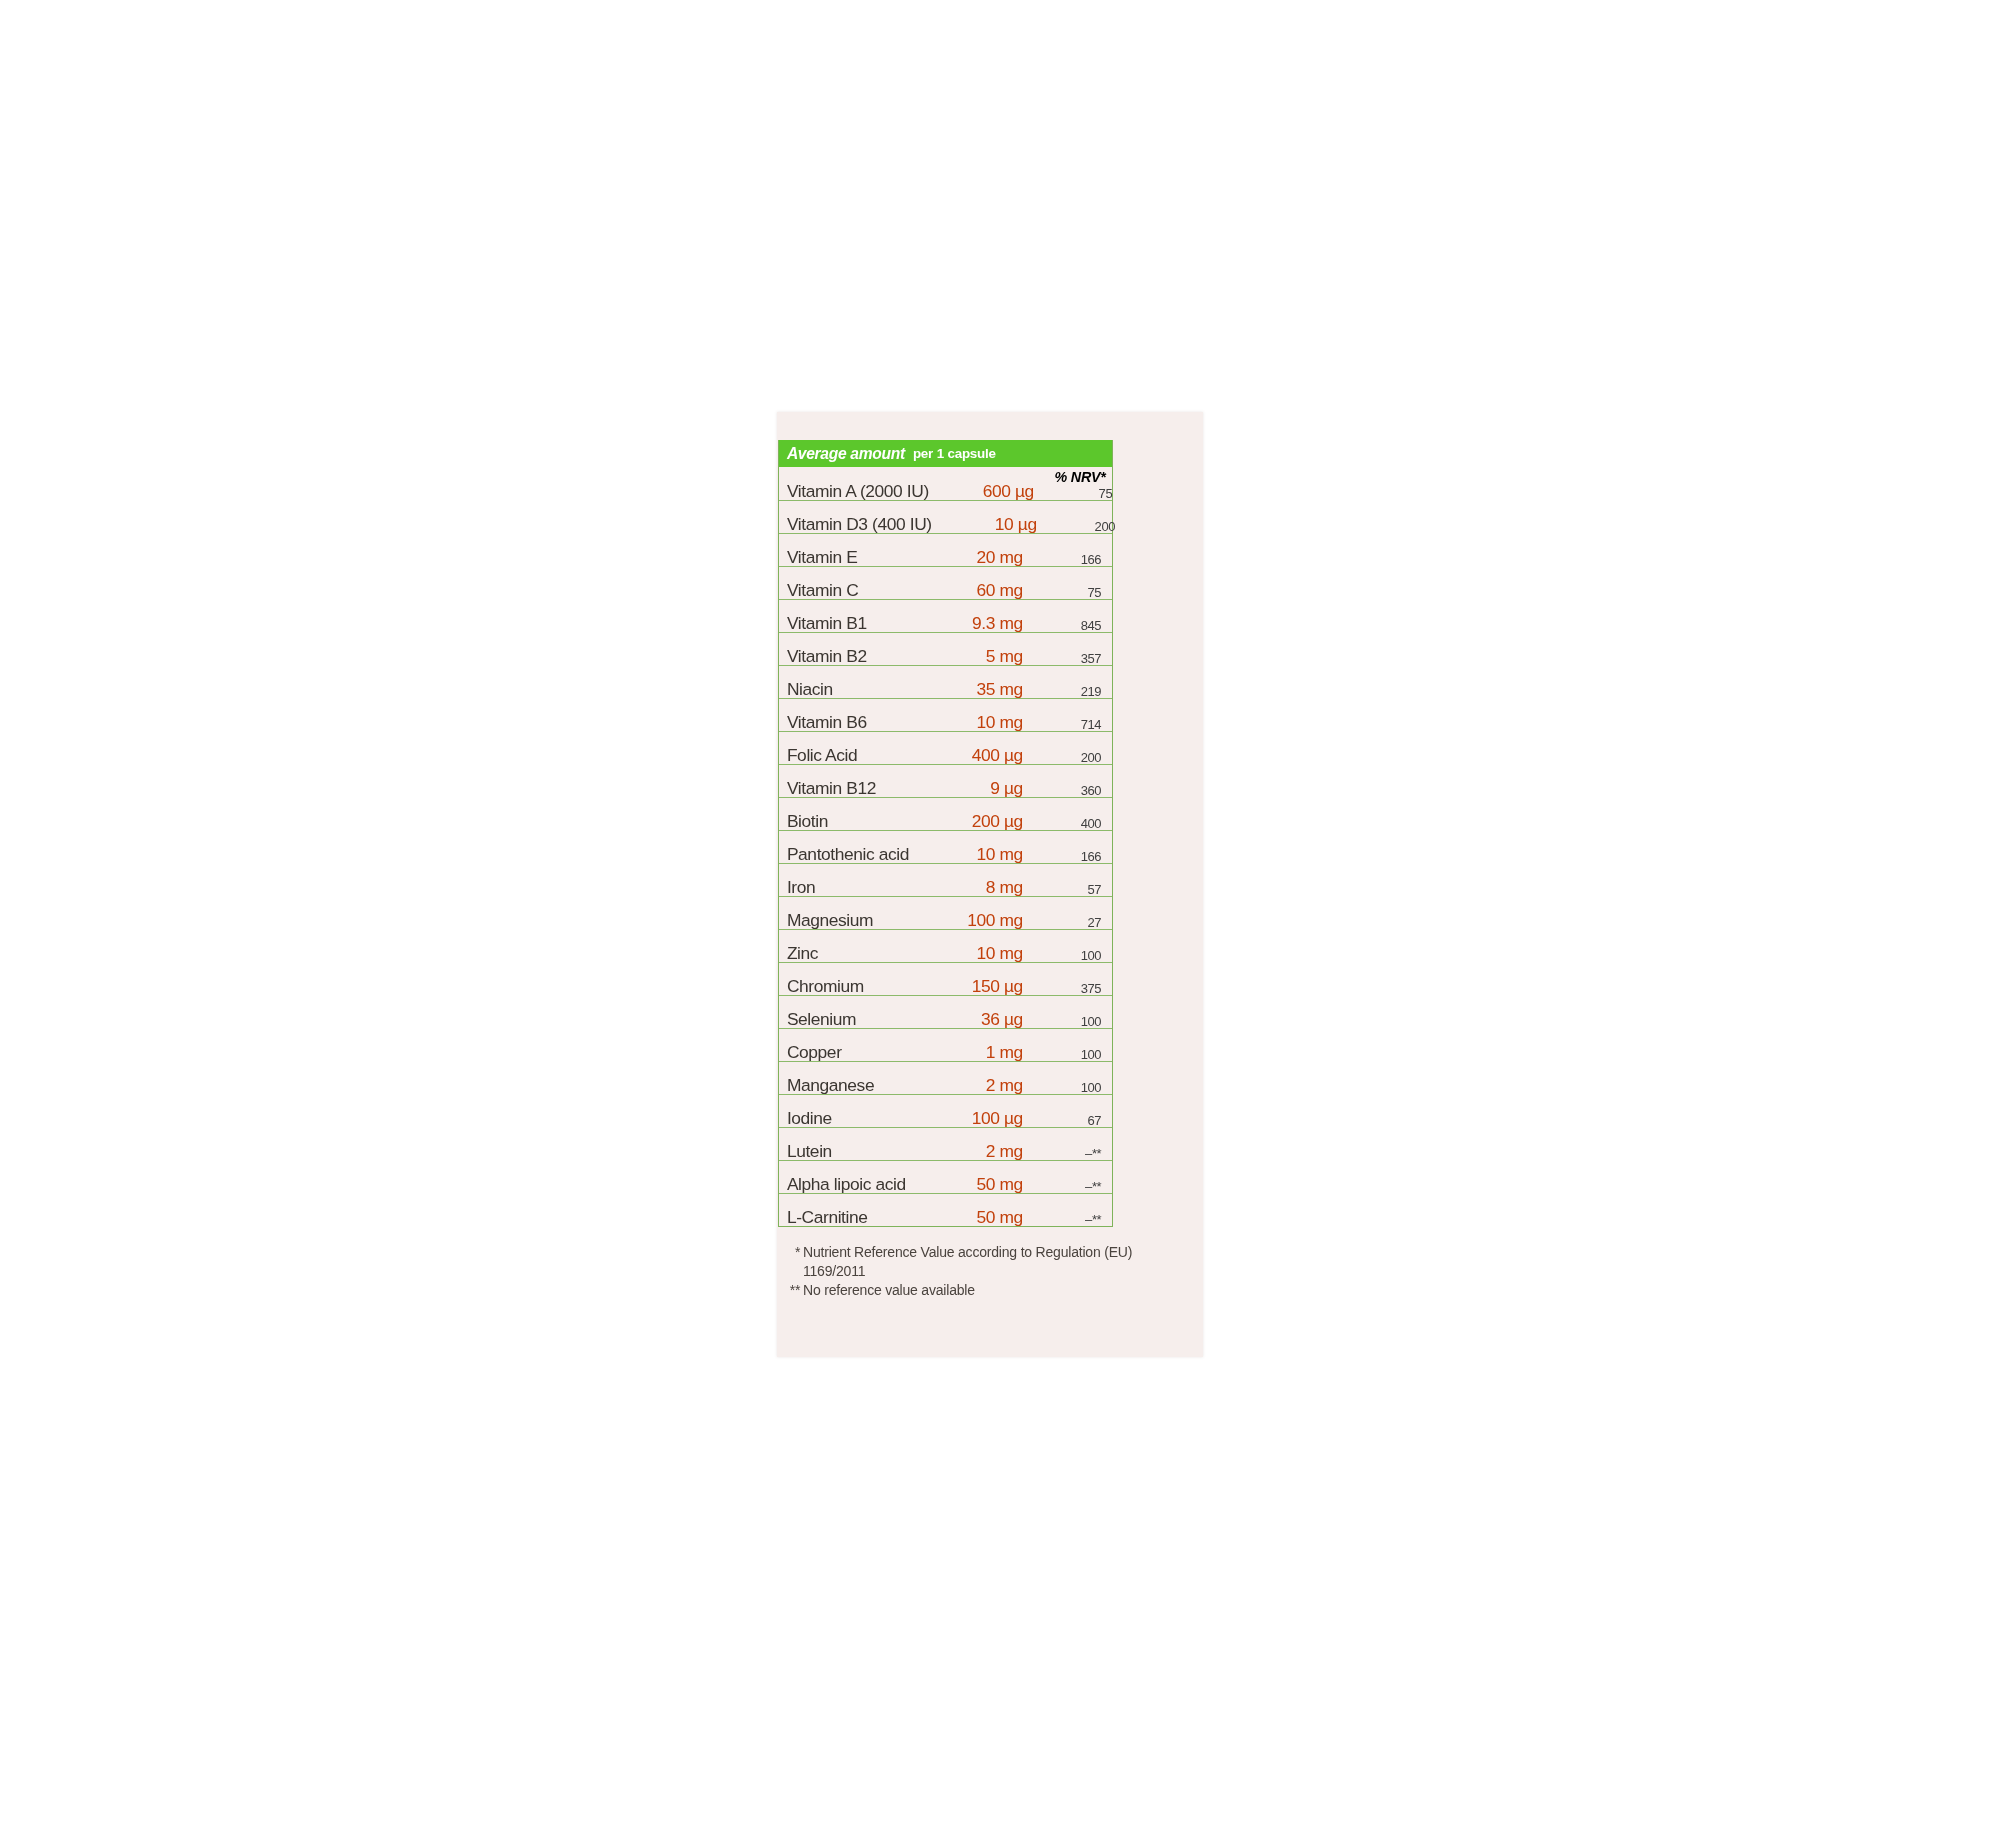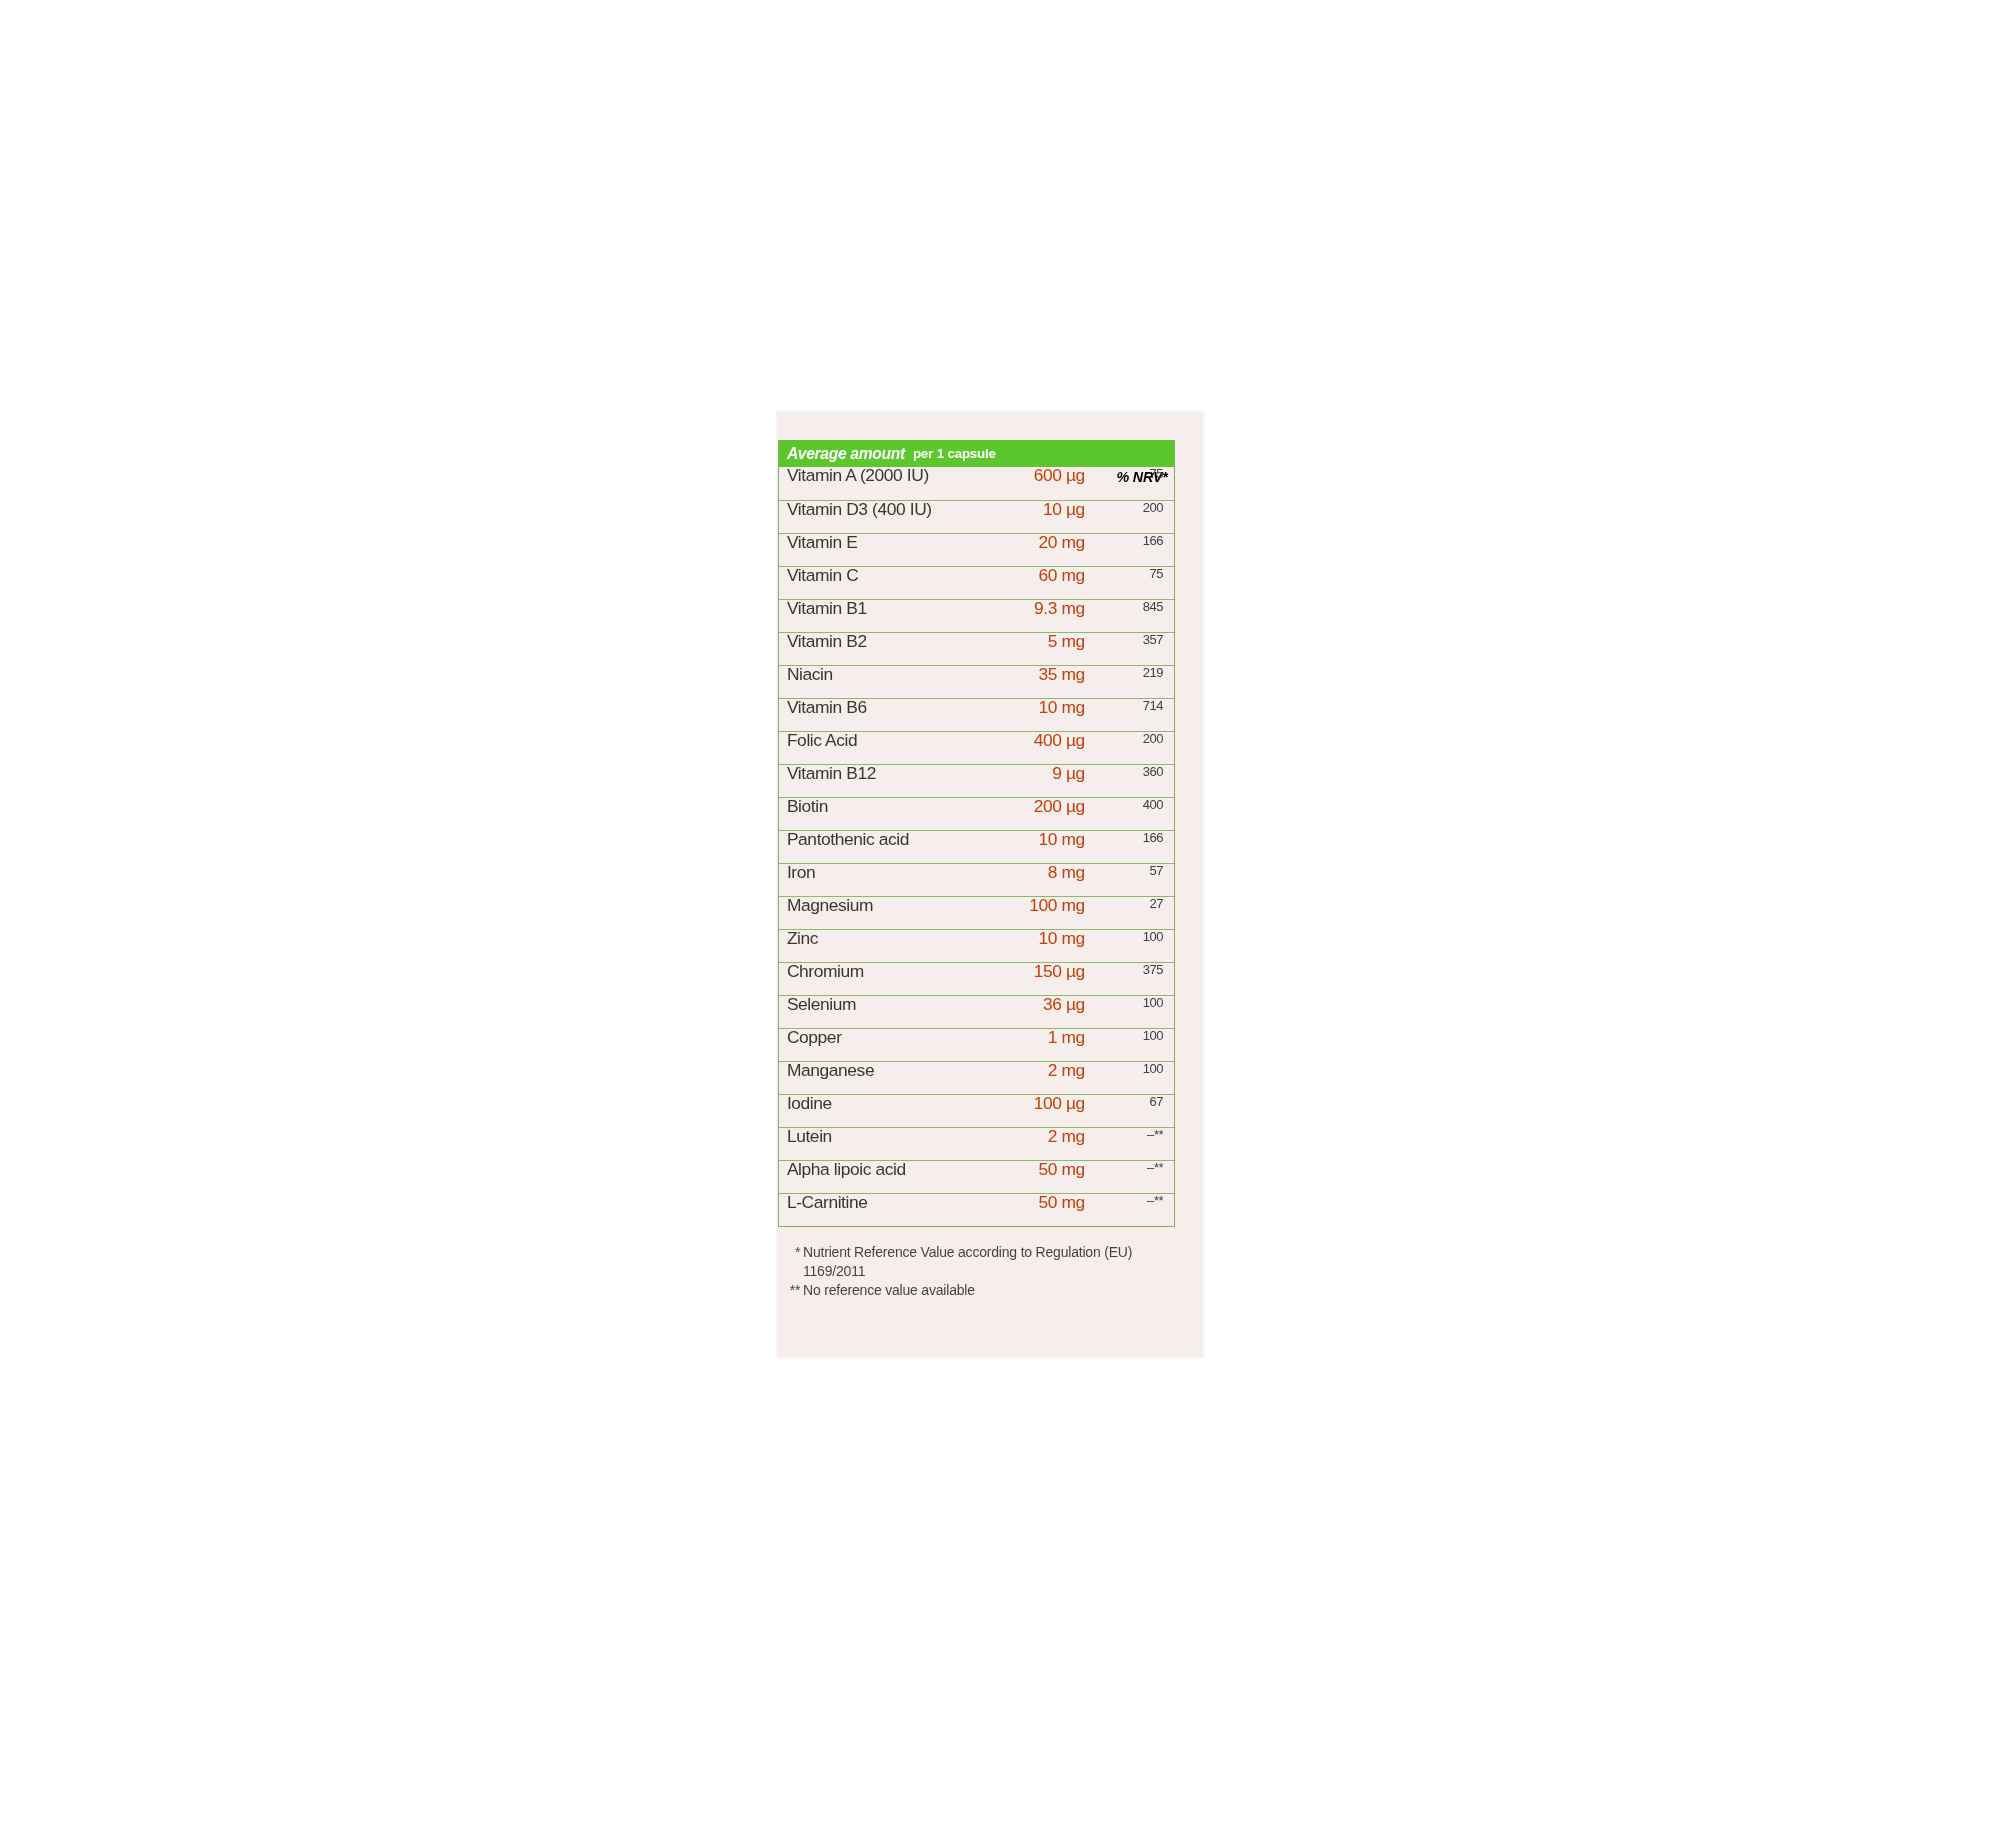--- a/index.html
+++ b/index.html
@@ -24,21 +24,21 @@
     height: 945px;
     background: #f6eeec;
     box-shadow: 0 0 2.7px rgba(120,100,95,0.18);
   }
 
   
   #nutrition-table {
     position: absolute;
     left: 0.9px;
     top: 28px;
-    width: 397px;
+    width: 335px;
     border: 1.3px solid #7fb35a;
     border-top: none;
     box-sizing: border-box;
     border-collapse: collapse;
   }
 
   .table-header {
     background: #5cc72c;
     height: 27px;
     display: flex;
@@ -68,21 +68,21 @@
     font-weight: bold;
     font-size: 14.3px;
     letter-spacing: -0.2px;
     margin-left: auto;
     white-space: nowrap;
     margin-top: 46px;
   }
 
   .nutrient-row {
     display: flex;
-    align-items: flex-start;
+    align-items: flex-end;
     height: 33px;
     border-top: 1.2px solid #8cba6a;
     box-sizing: border-box;
     padding: 0 7.1px 0 8px;
   }
   .nutrient-row:first-of-type {
     border-top: none;
   }
   .cell-name {
     flex: 1 1 auto;

